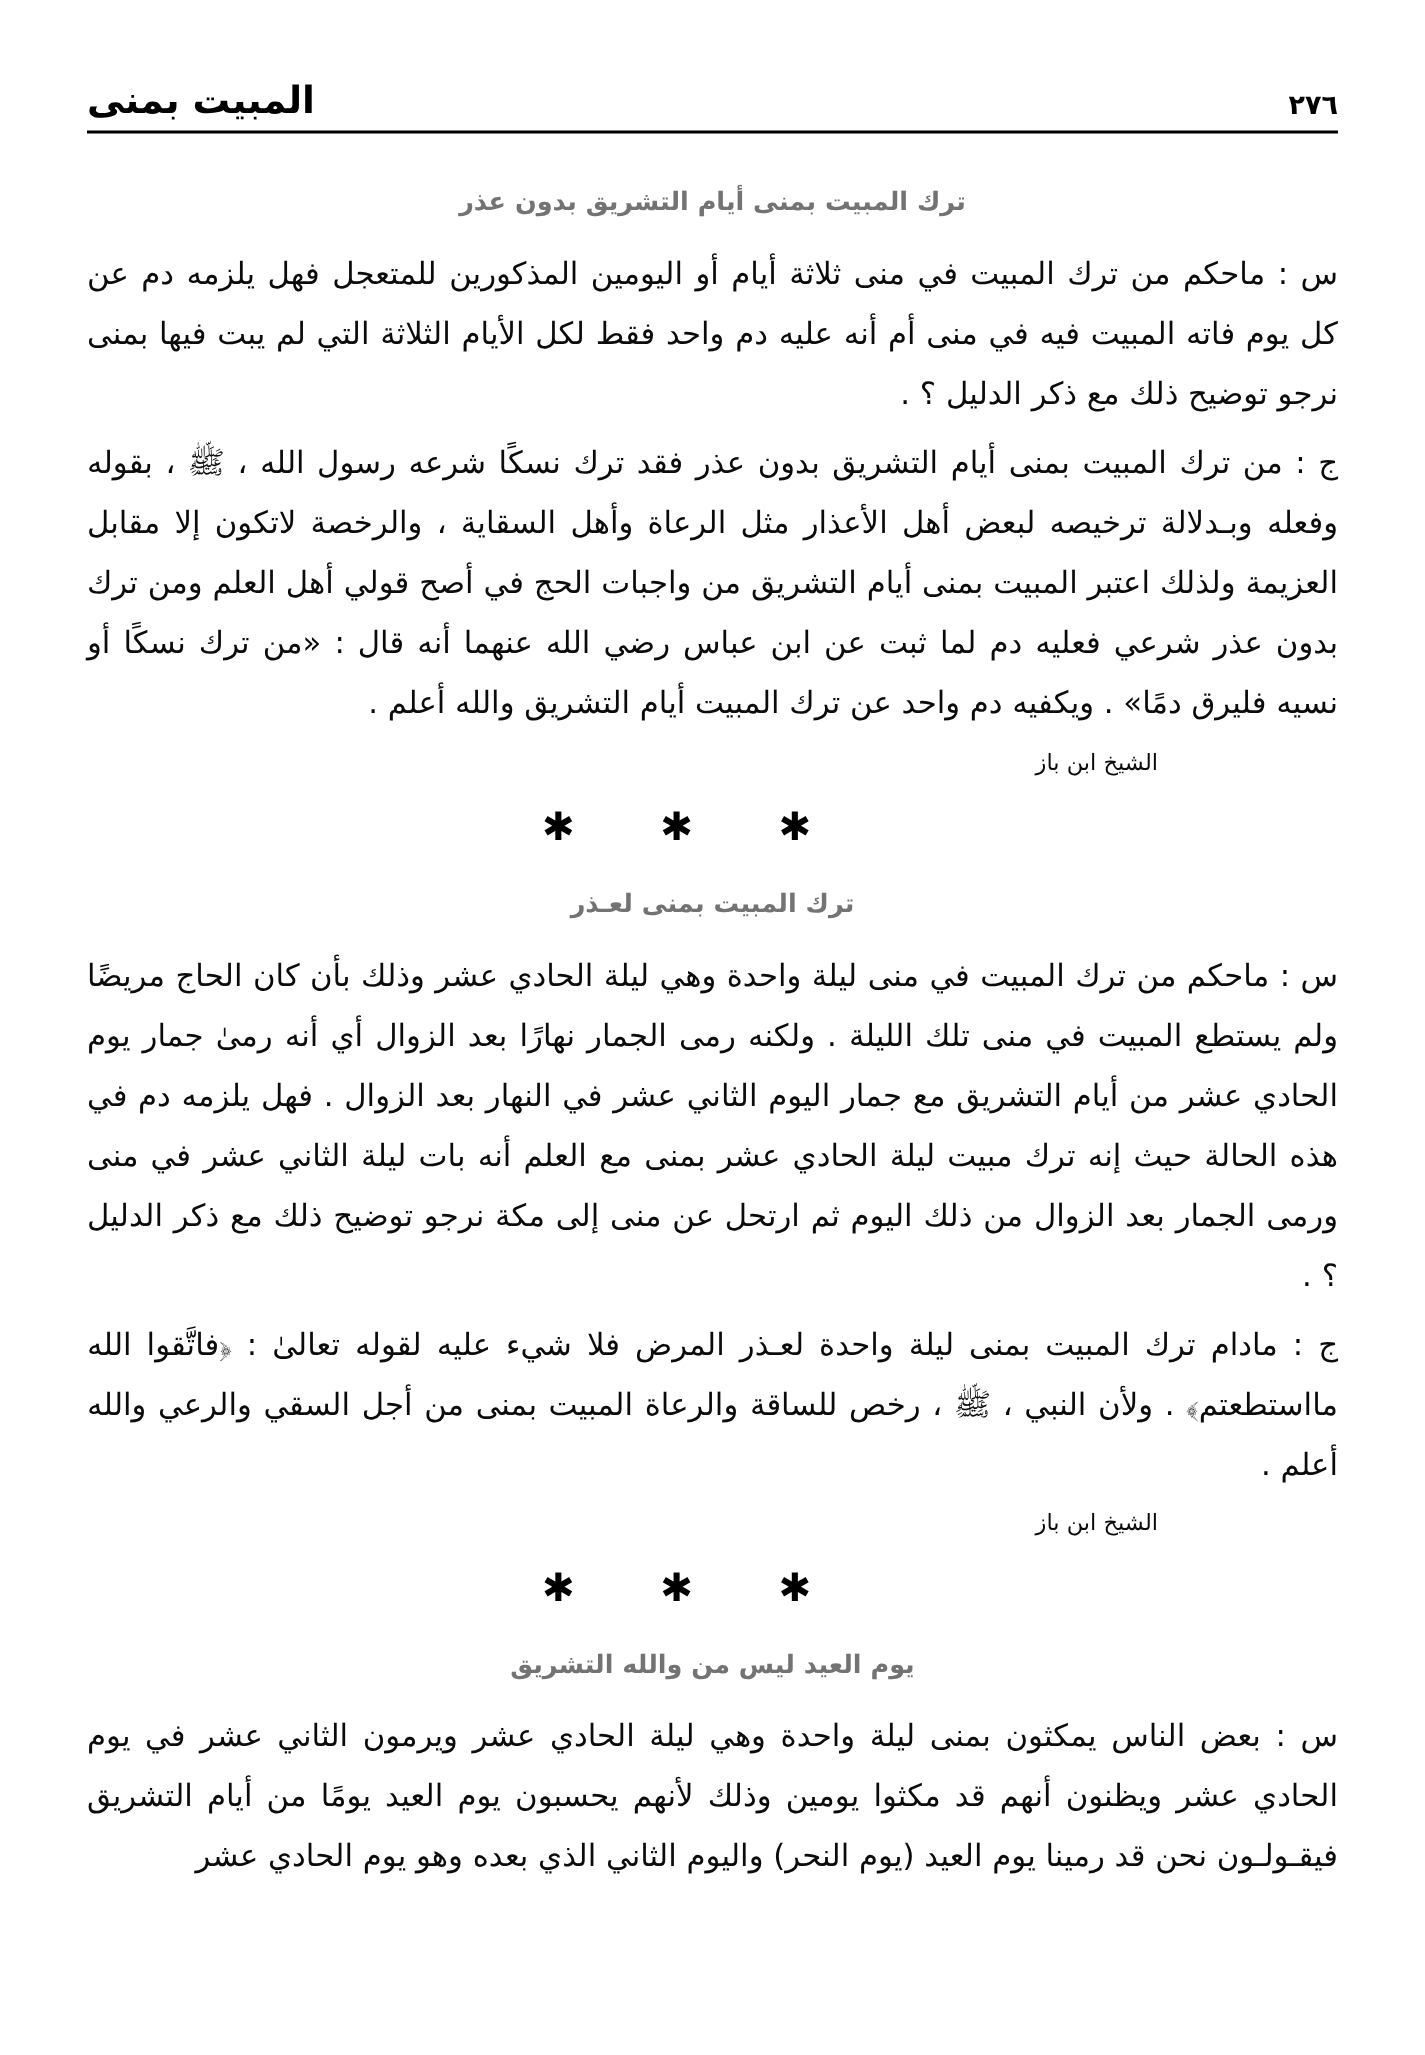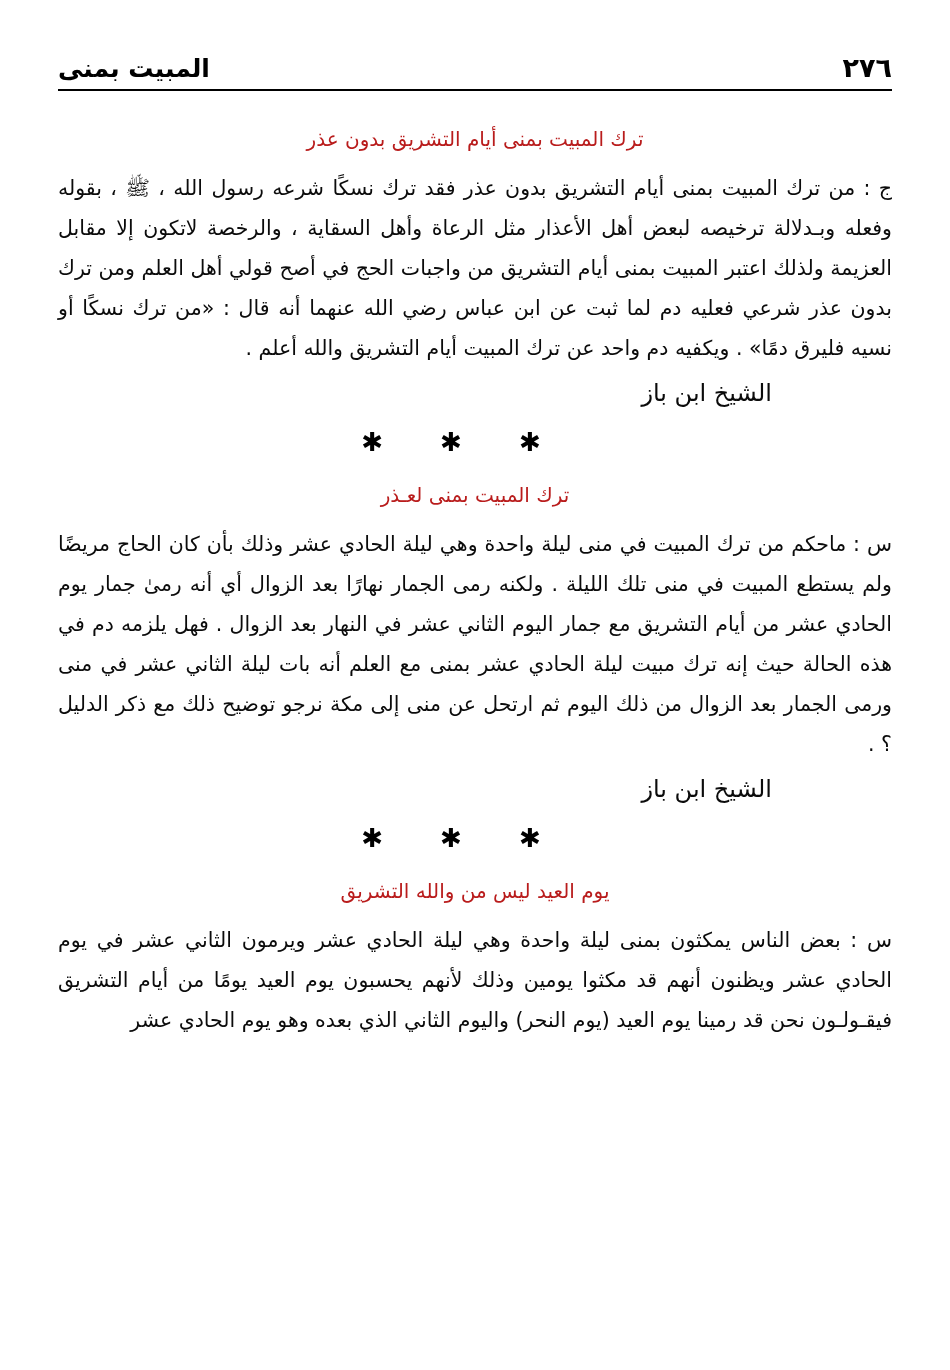--- a/index.html
+++ b/index.html
@@ -36,56 +36,56 @@
     font-family: "DejaVu Sans", sans-serif;
     font-weight: bold;
     font-size: 25px;
     letter-spacing: 2px;
     color: #000;
     direction: rtl;
   }
   .page-number {
     font-family: "DejaVu Sans", sans-serif;
     font-weight: bold;
-    font-size: 27px;
+    font-size: 18px;
     color: #000;
     letter-spacing: 1px;
   }
   .header-rule {
     border: 0;
     border-top: 2.5px solid #000;
     margin: 6px 0 0 0;
     width: 100%;
   }
 
   
   .content {
     margin-top: 36px;
     direction: rtl;
     text-align: justify;
   }
   .section-heading {
     text-align: center;
-    font-weight: normal;
-    font-size: 20px;
+    font-weight: bold;
+    font-size: 17px;
     letter-spacing: 1px;
     margin: 26px 0 18px 0;
-    color: #b91c1c;
+    color: #737373;
     font-family: "DejaVu Sans", sans-serif;
   }
   .para {
     font-size: 20.5px;
     line-height: 1.95;
     margin: 0 0 6px 0;
     text-align: justify;
     text-justify: inter-word;
     color: #0b0b0b;
   }
   .signature {
-    font-size: 24px;
+    font-size: 15px;
     margin: 10px 0 0 0;
     padding-right: 120px;
     font-weight: normal;
     color: #0b0b0b;
   }
   .stars {
     text-align: center;
     letter-spacing: 24px;
     font-size: 26px;
     font-weight: bold;
@@ -101,27 +101,29 @@
 
   <div class="header">
     <div class="header-title">المبيت بمنى</div>
     <div class="page-number">٢٧٦</div>
   </div>
   <hr class="header-rule">
 
   <div class="content">
 
     <div class="section-heading">ترك المبيت بمنى أيام التشريق بدون عذر</div>
+    <p class="para">س : ماحكم من ترك المبيت في منى ثلاثة أيام أو اليومين المذكورين للمتعجل فهل يلزمه دم عن كل يوم فاته المبيت فيه في منى أم أنه عليه دم واحد فقط لكل الأيام الثلاثة التي لم يبت فيها بمنى نرجو توضيح ذلك مع ذكر الدليل ؟ .</p>
     <p class="para">ج : من ترك المبيت بمنى أيام التشريق بدون عذر فقد ترك نسكًا شرعه رسول الله ، ﷺ ، بقوله وفعله وبـدلالة ترخيصه لبعض أهل الأعذار مثل الرعاة وأهل السقاية ، والرخصة لاتكون إلا مقابل العزيمة ولذلك اعتبر المبيت بمنى أيام التشريق من واجبات الحج في أصح قولي أهل العلم ومن ترك بدون عذر شرعي فعليه دم لما ثبت عن ابن عباس رضي الله عنهما أنه قال : «من ترك نسكًا أو نسيه فليرق دمًا» . ويكفيه دم واحد عن ترك المبيت أيام التشريق والله أعلم .</p>
     <p class="signature">الشيخ ابن باز</p>
 
     <div class="stars">✱  ✱  ✱</div>
 
     <div class="section-heading">ترك المبيت بمنى لعـذر</div>
     <p class="para">س : ماحكم من ترك المبيت في منى ليلة واحدة وهي ليلة الحادي عشر وذلك بأن كان الحاج مريضًا ولم يستطع المبيت في منى تلك الليلة . ولكنه رمى الجمار نهارًا بعد الزوال أي أنه رمىٰ جمار يوم الحادي عشر من أيام التشريق مع جمار اليوم الثاني عشر في النهار بعد الزوال . فهل يلزمه دم في هذه الحالة حيث إنه ترك مبيت ليلة الحادي عشر بمنى مع العلم أنه بات ليلة الثاني عشر في منى ورمى الجمار بعد الزوال من ذلك اليوم ثم ارتحل عن منى إلى مكة نرجو توضيح ذلك مع ذكر الدليل ؟ .</p>
+    <p class="para">ج : مادام ترك المبيت بمنى ليلة واحدة لعـذر المرض فلا شيء عليه لقوله تعالىٰ : ﴿فاتَّقوا الله مااستطعتم﴾ . ولأن النبي ، ﷺ ، رخص للساقة والرعاة المبيت بمنى من أجل السقي والرعي والله أعلم .</p>
     <p class="signature">الشيخ ابن باز</p>
 
     <div class="stars">✱  ✱  ✱</div>
 
     <div class="section-heading">يوم العيد ليس من والله التشريق</div>
     <p class="para">س : بعض الناس يمكثون بمنى ليلة واحدة وهي ليلة الحادي عشر ويرمون الثاني عشر في يوم الحادي عشر ويظنون أنهم قد مكثوا يومين وذلك لأنهم يحسبون يوم العيد يومًا من أيام التشريق فيقـولـون نحن قد رمينا يوم العيد (يوم النحر) واليوم الثاني الذي بعده وهو يوم الحادي عشر</p>
 
   </div>
 </div>
 

